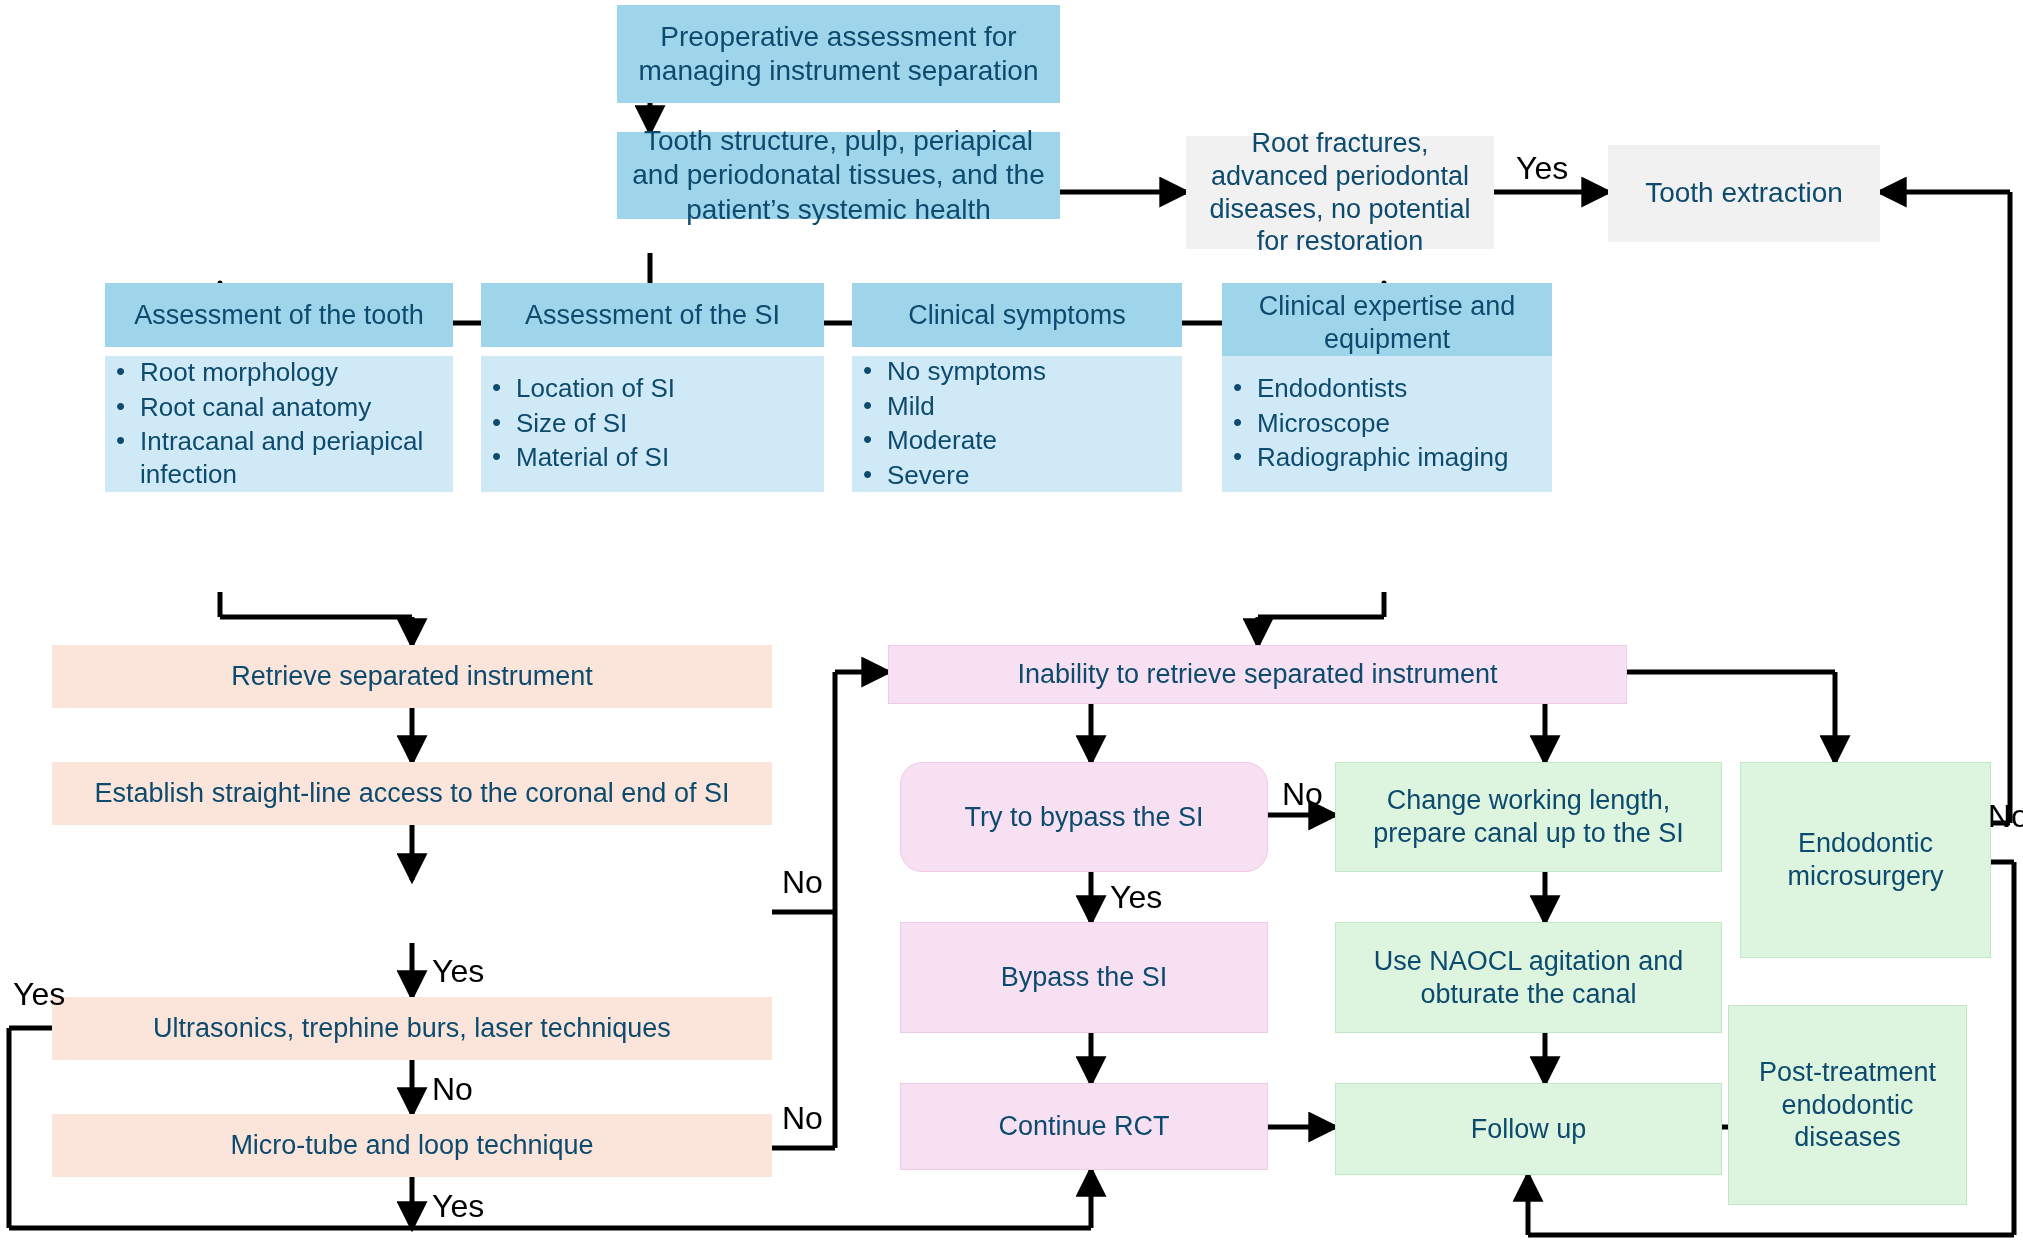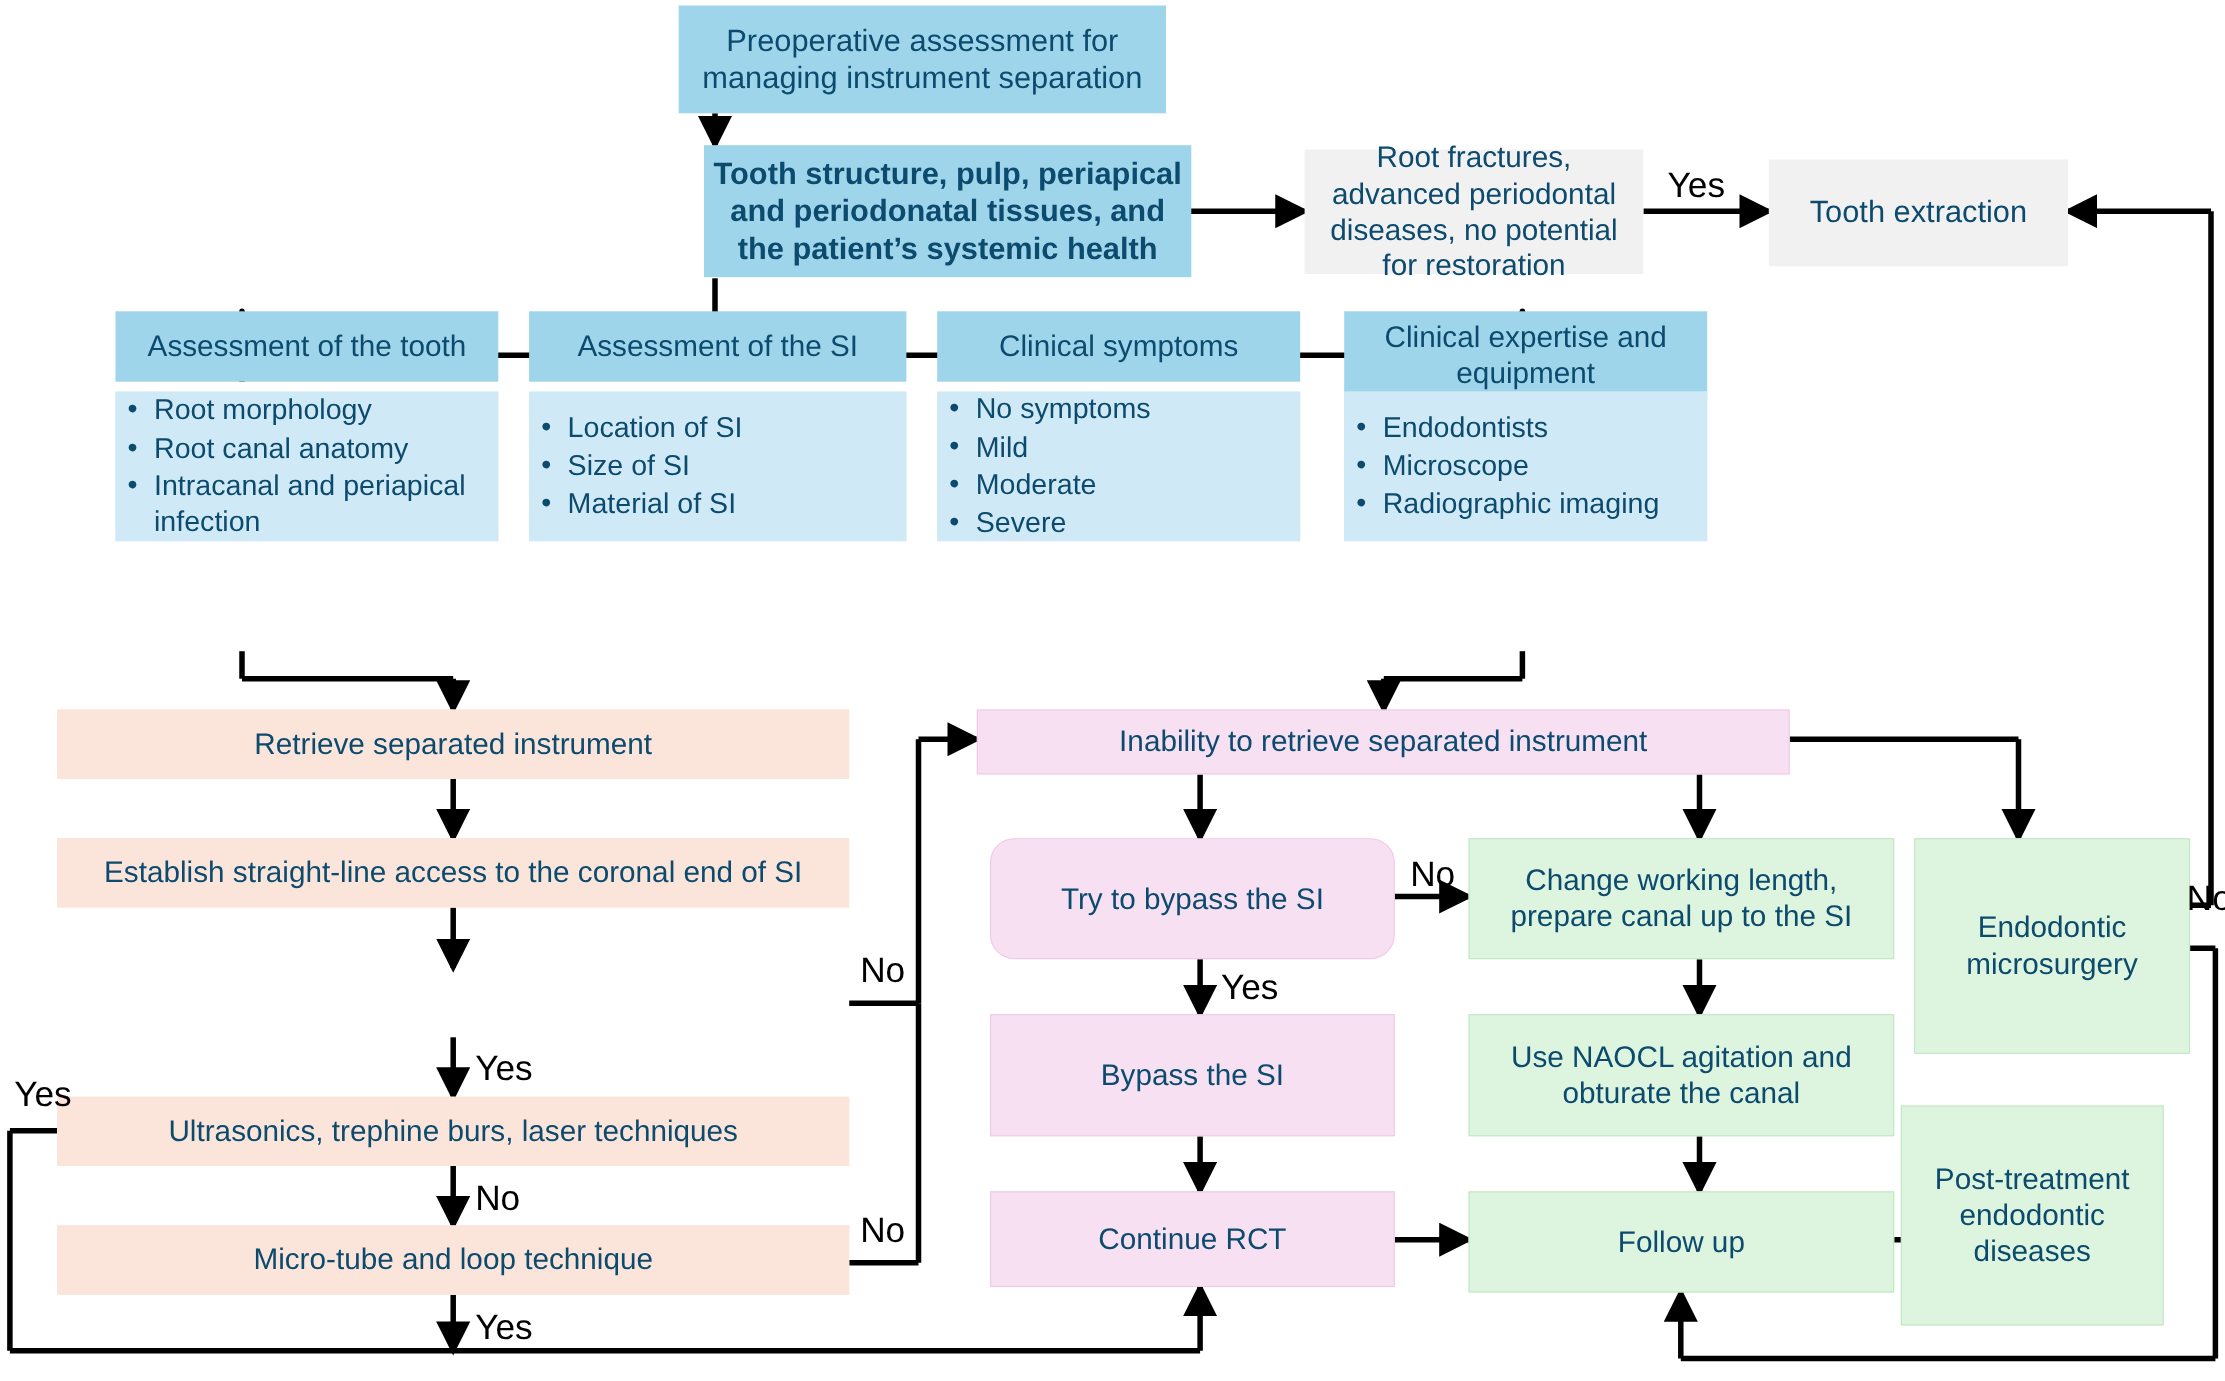--- a/index.html
+++ b/index.html
@@ -114,21 +114,21 @@
       <path d="M 2014 1235 L 1528 1235"></path>
       <path d="M 1528 1235 L 1528 1175" marker-end="url(#ah)"></path>
 
     </g>
   </svg>
 
   <div class="node blue fs28" style="left:617px;top:5px;width:443px;height:98px;">
     <span class="txt">Preoperative assessment for managing instrument separation</span>
   </div>
 
-  <div class="node blue fs28" style="left:640px;top:132px;width:443px;height:120px;font-weight:bold;">
+  <div class="node blue fs28" style="left:617px;top:132px;width:443px;height:87px;">
     <span class="txt">Tooth structure, pulp, periapical and periodonatal tissues, and the patient’s systemic health</span>
   </div>
 
   <div class="node grey fs27" style="left:1186px;top:136px;width:308px;height:113px;">
     <span class="txt">Root fractures, advanced periodontal diseases, no potential for restoration</span>
   </div>
 
   <div class="node grey fs28" style="left:1608px;top:145px;width:272px;height:97px;">
     <span class="txt">Tooth extraction</span>
   </div>

